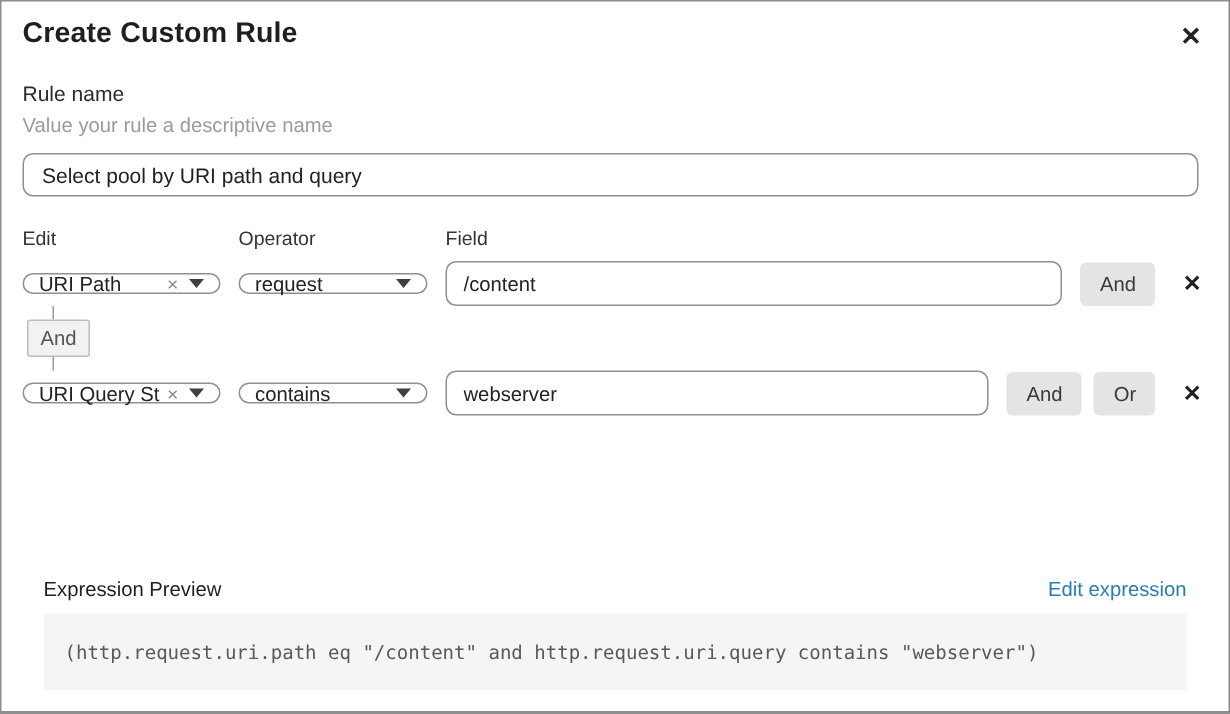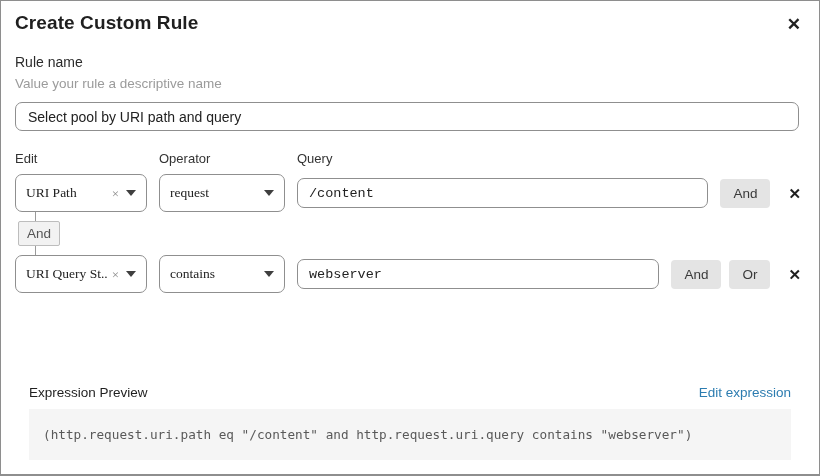--- a/index.html
+++ b/index.html
@@ -49,36 +49,36 @@
     display: grid;
     grid-template-columns: 132px 126px 1fr auto;
     column-gap: 12px;
     margin: 0 14px;
     align-items: center;
   }
   .labels-row { margin-top: 20px; }
   .labels-row .col-label { font-size: 13px; color: #333; }
   .cond-row { margin-top: 8px; }
   .dropdown {
-    height: 38px; border: 1px solid #8f8f8f; border-radius: 7px;
+    height: 14px; border: 1px solid #8f8f8f; border-radius: 7px;
     display: flex; align-items: center; padding: 0 10px;
-    background: #fff; cursor: pointer; font-family: Liberation Serif, serif;
+    background: #fff; cursor: pointer;
   }
   .dd-text { flex: 1; font-size: 13.5px; color: #222; white-space: nowrap; overflow: hidden; }
   .dd-clear { font-size: 13px; color: #8a8a8a; margin: 0 7px 0 4px; cursor: pointer; line-height: 1; }
   .caret {
     width: 0; height: 0;
     border-left: 5px solid transparent; border-right: 5px solid transparent;
     border-top: 6px solid #3f3f3f;
   }
   .value-input {
     height: 30px; width: 100%;
     border: 1px solid #8f8f8f; border-radius: 7px;
     padding: 0 11px; font-size: 13.5px; color: #222;
-    font-family: Liberation Mono, monospace;
+    font-family: Liberation Sans, sans-serif;
     outline: none; background: #fff;
   }
   .row-actions { display: flex; align-items: center; gap: 8px; padding-left: 0; }
   .conn-btn {
     background: #e4e4e4; border: none; border-radius: 4px;
     font-size: 13.5px; color: #3a3a3a;
     padding: 7px 13px; cursor: pointer;
     font-family: "Liberation Sans", sans-serif;
   }
   .delete-btn {
@@ -123,21 +123,21 @@
   <div class="rule-name">
     <div class="field-label">Rule name</div>
     <div class="helper-text">Value your rule a descriptive name</div>
     <input class="name-input" type="text" value="Select pool by URI path and query" style="">
   </div>
 
 
   <div class="grid-row labels-row">
     <div class="col-label">Edit</div>
     <div class="col-label">Operator</div>
-    <div class="col-label">Query</div>
+    <div class="col-label">Field</div>
     <div></div>
   </div>
 
   <div class="grid-row cond-row">
     <div class="dropdown">
       <span class="dd-text">URI Path</span>
       <span class="dd-clear">×</span>
       <span class="caret"></span>
     </div>
     <div class="dropdown">

